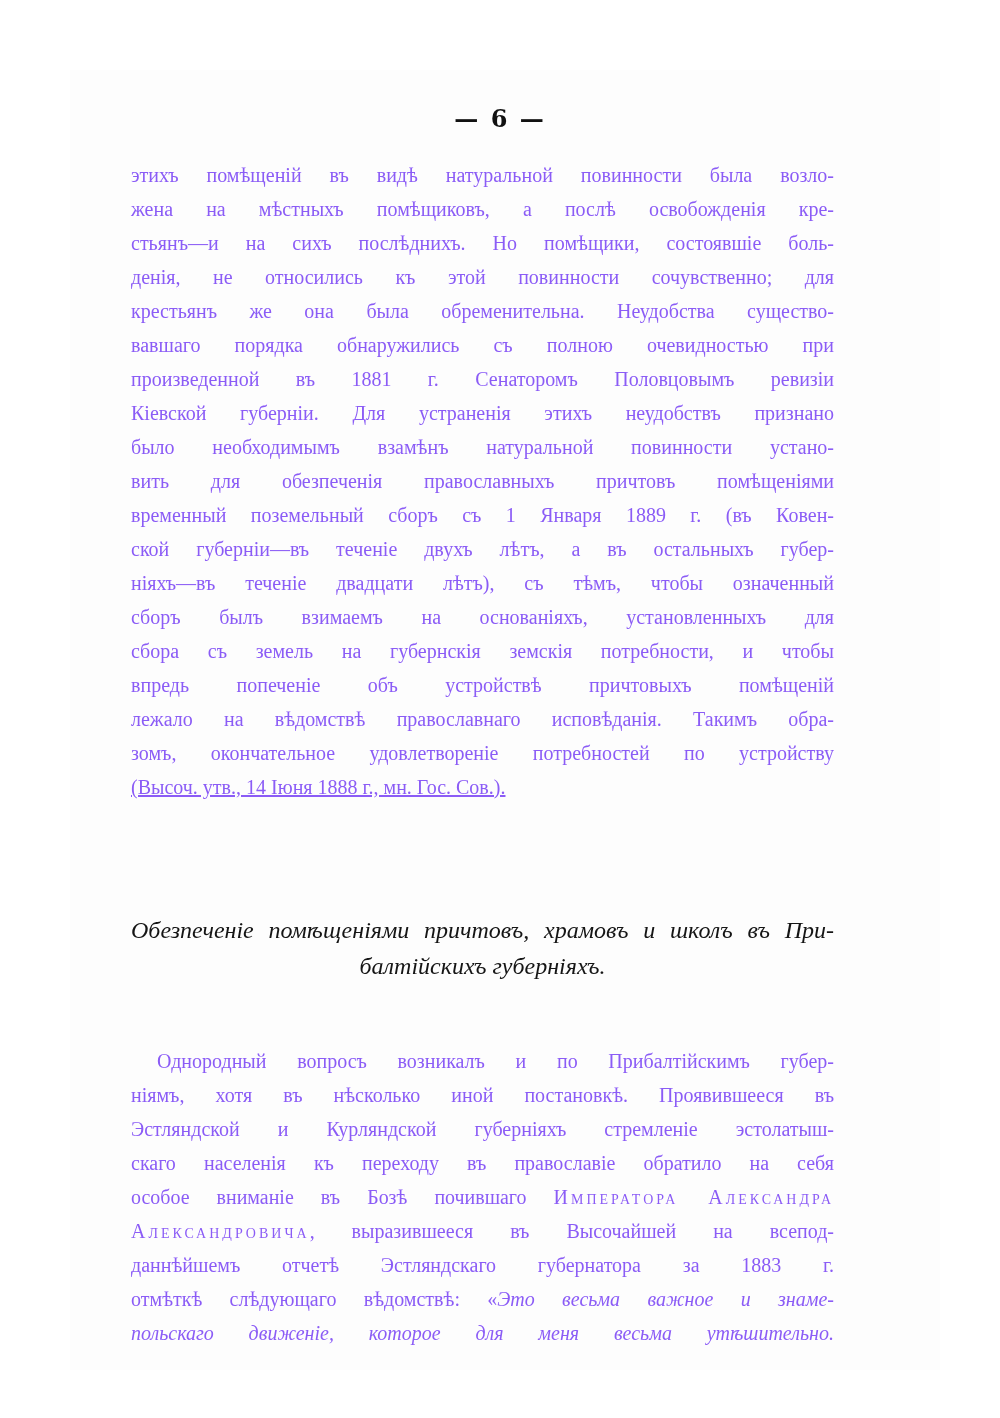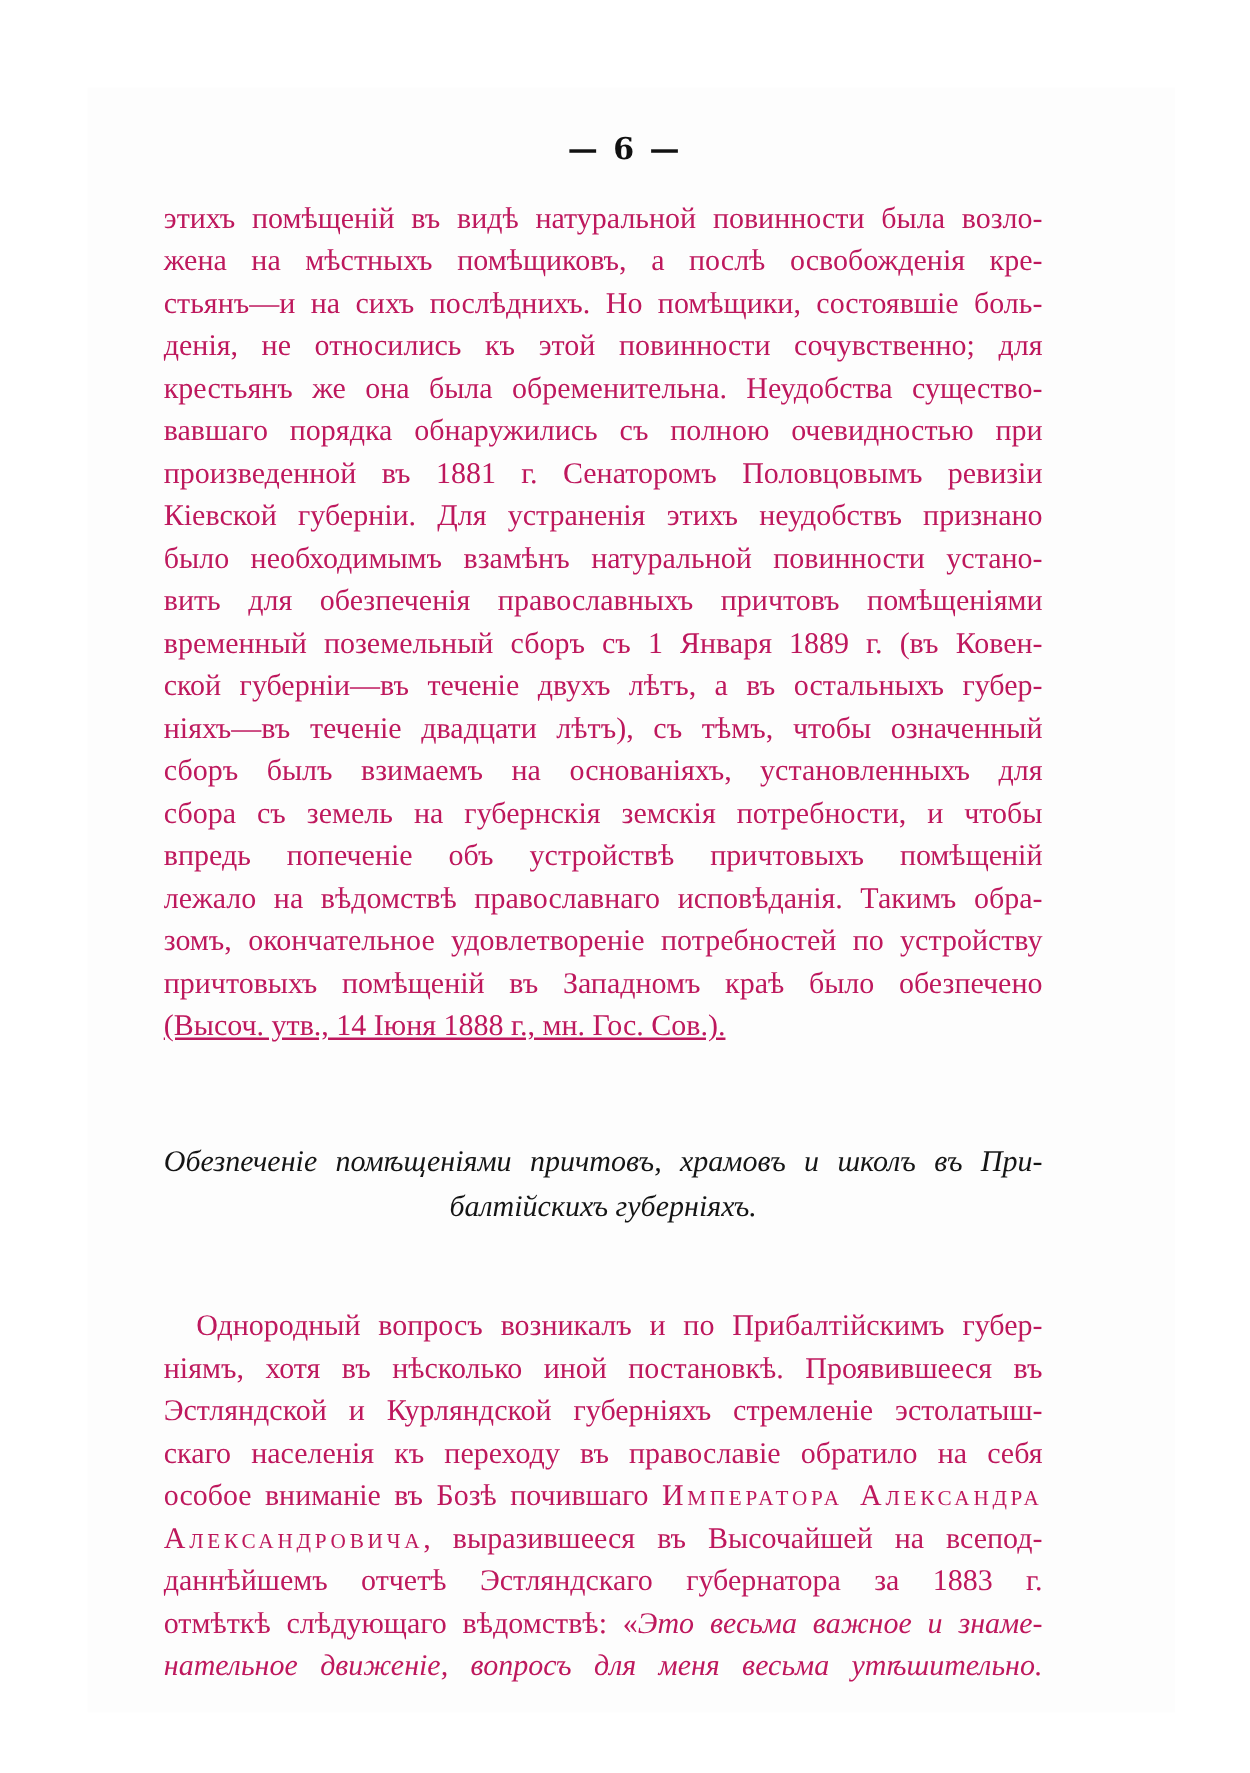--- a/index.html
+++ b/index.html
@@ -15,21 +15,21 @@
   .page-number {
     position: absolute; left: 0; width: 1000px; top: 104px;
     text-align: center;
     font-family: "DejaVu Serif", serif;
     font-weight: bold; font-size: 24px; color: #111;
     letter-spacing: 2px;
   }
   .text-block {
     position: absolute; left: 131px; width: 703px;
     font-family: "Liberation Serif", serif;
-    font-size: 24px; color: #be185d;
+    font-size: 20px; color: #8b5cf6;
   }
   .line {
     height: 34px; line-height: 34px;
     white-space: nowrap;
     text-align: justify; text-align-last: justify;
     transform-origin: left center;
   }
   .line.last { text-align-last: left; text-decoration: underline; }
   .block1 { top: 158px; }
   .heading {
@@ -64,33 +64,32 @@
     <div class="line">было необходимымъ взамѣнъ натуральной повинности устано-</div>
     <div class="line">вить для обезпеченія православныхъ причтовъ помѣщеніями</div>
     <div class="line">временный поземельный сборъ съ 1 Января 1889 г. (въ Ковен-</div>
     <div class="line">ской губерніи—въ теченіе двухъ лѣтъ, а въ остальныхъ губер-</div>
     <div class="line">ніяхъ—въ теченіе двадцати лѣтъ), съ тѣмъ, чтобы означенный</div>
     <div class="line">сборъ былъ взимаемъ на основаніяхъ, установленныхъ для</div>
     <div class="line">сбора съ земель на губернскія земскія потребности, и чтобы</div>
     <div class="line">впредь попеченіе объ устройствѣ причтовыхъ помѣщеній</div>
     <div class="line">лежало на вѣдомствѣ православнаго исповѣданія. Такимъ обра-</div>
     <div class="line">зомъ, окончательное удовлетвореніе потребностей по устройству</div>
-    <div class="line">причтовыхъ помѣщеній въ Западномъ краѣ было обезпечено</div>
     <div class="line last">(Высоч. утв., 14 Іюня 1888 г., мн. Гос. Сов.).</div>
   </div>
 
   <div class="heading">
     <div class="line">Обезпеченіе помѣщеніями причтовъ, храмовъ и школъ въ При-</div>
     <div class="line center">балтійскихъ губерніяхъ.</div>
   </div>
 
   <div class="text-block block2">
     <div class="line indent">Однородный вопросъ возникалъ и по Прибалтійскимъ губер-</div>
     <div class="line">ніямъ, хотя въ нѣсколько иной постановкѣ. Проявившееся въ</div>
     <div class="line">Эстляндской и Курляндской губерніяхъ стремленіе эстолатыш-</div>
     <div class="line">скаго населенія къ переходу въ православіе обратило на себя</div>
     <div class="line" style="transform: scaleX(0.997163); width: 705px;"><span>особое вниманіе въ Бозѣ почившаго </span><span class="sc">Императора Александра</span></div>
     <div class="line"><span class="sc">Александровича</span><span>, выразившееся въ Высочайшей на всепод-</span></div>
     <div class="line">даннѣйшемъ отчетѣ Эстляндскаго губернатора за 1883 г.</div>
     <div class="line"><span>отмѣткѣ слѣдующаго вѣдомствѣ: «</span><span class="it">Это весьма важное и знаме-</span></div>
-    <div class="line it">нательное движеніе, вопросъ для меня весьма утѣшительно.</div>
+    <div class="line it">польскаго движеніе, которое для меня весьма утѣшительно.</div>
   </div>
 </div>
 
 </body></html>

